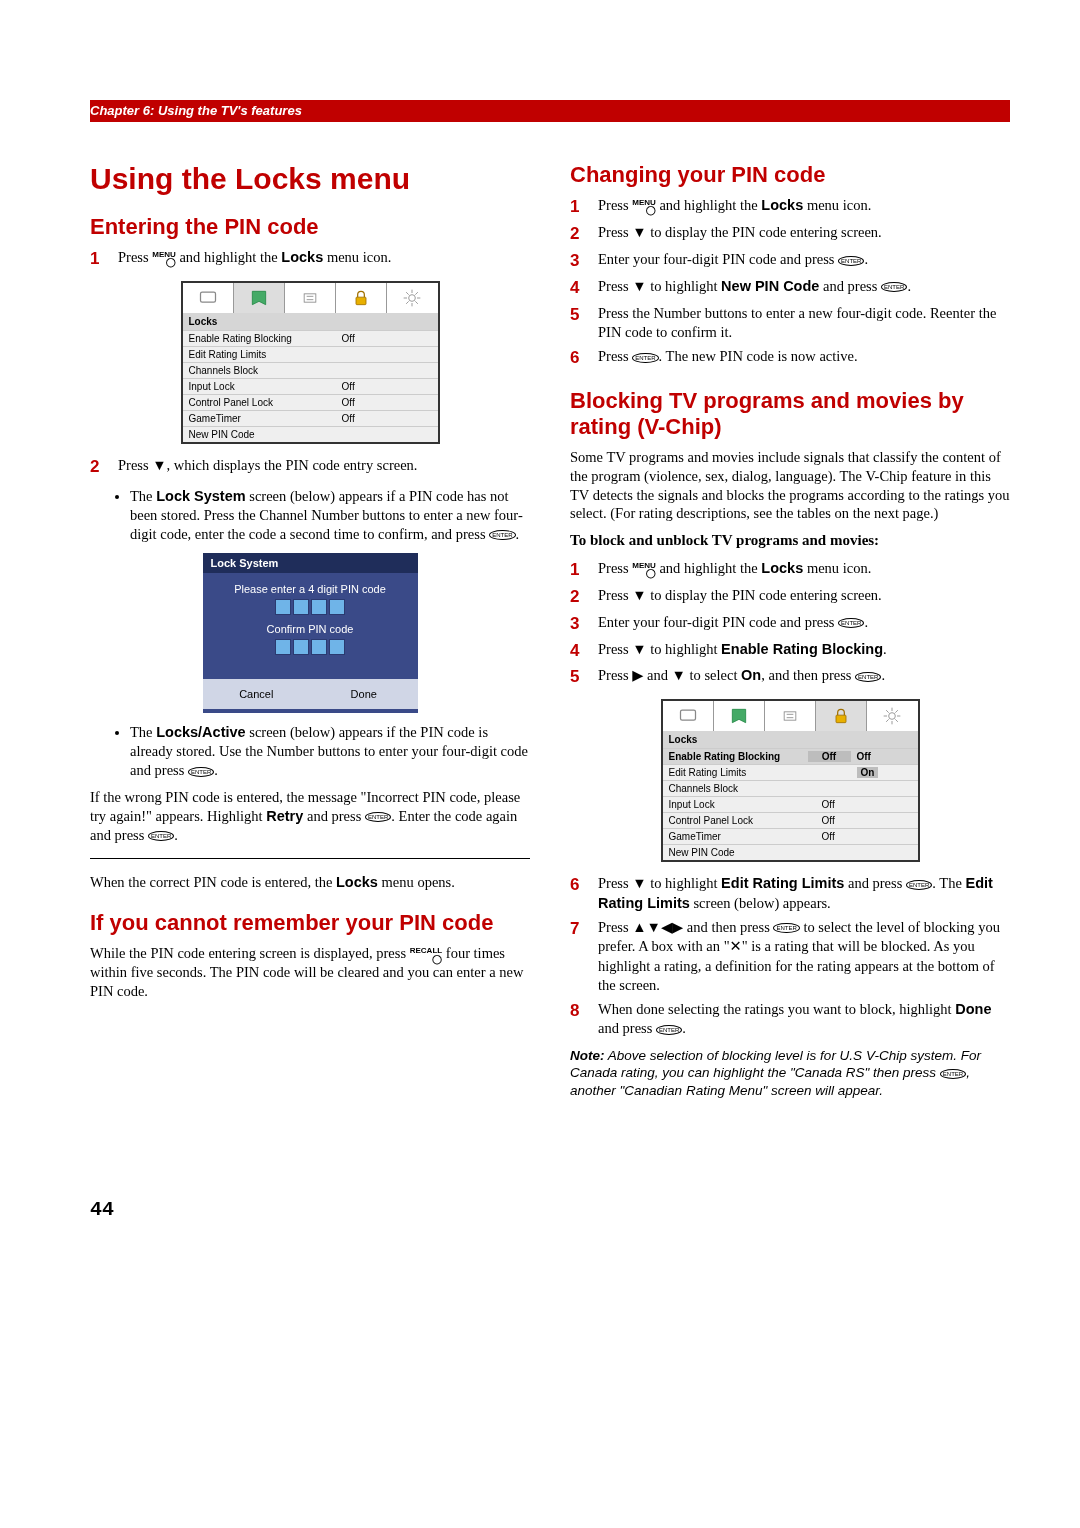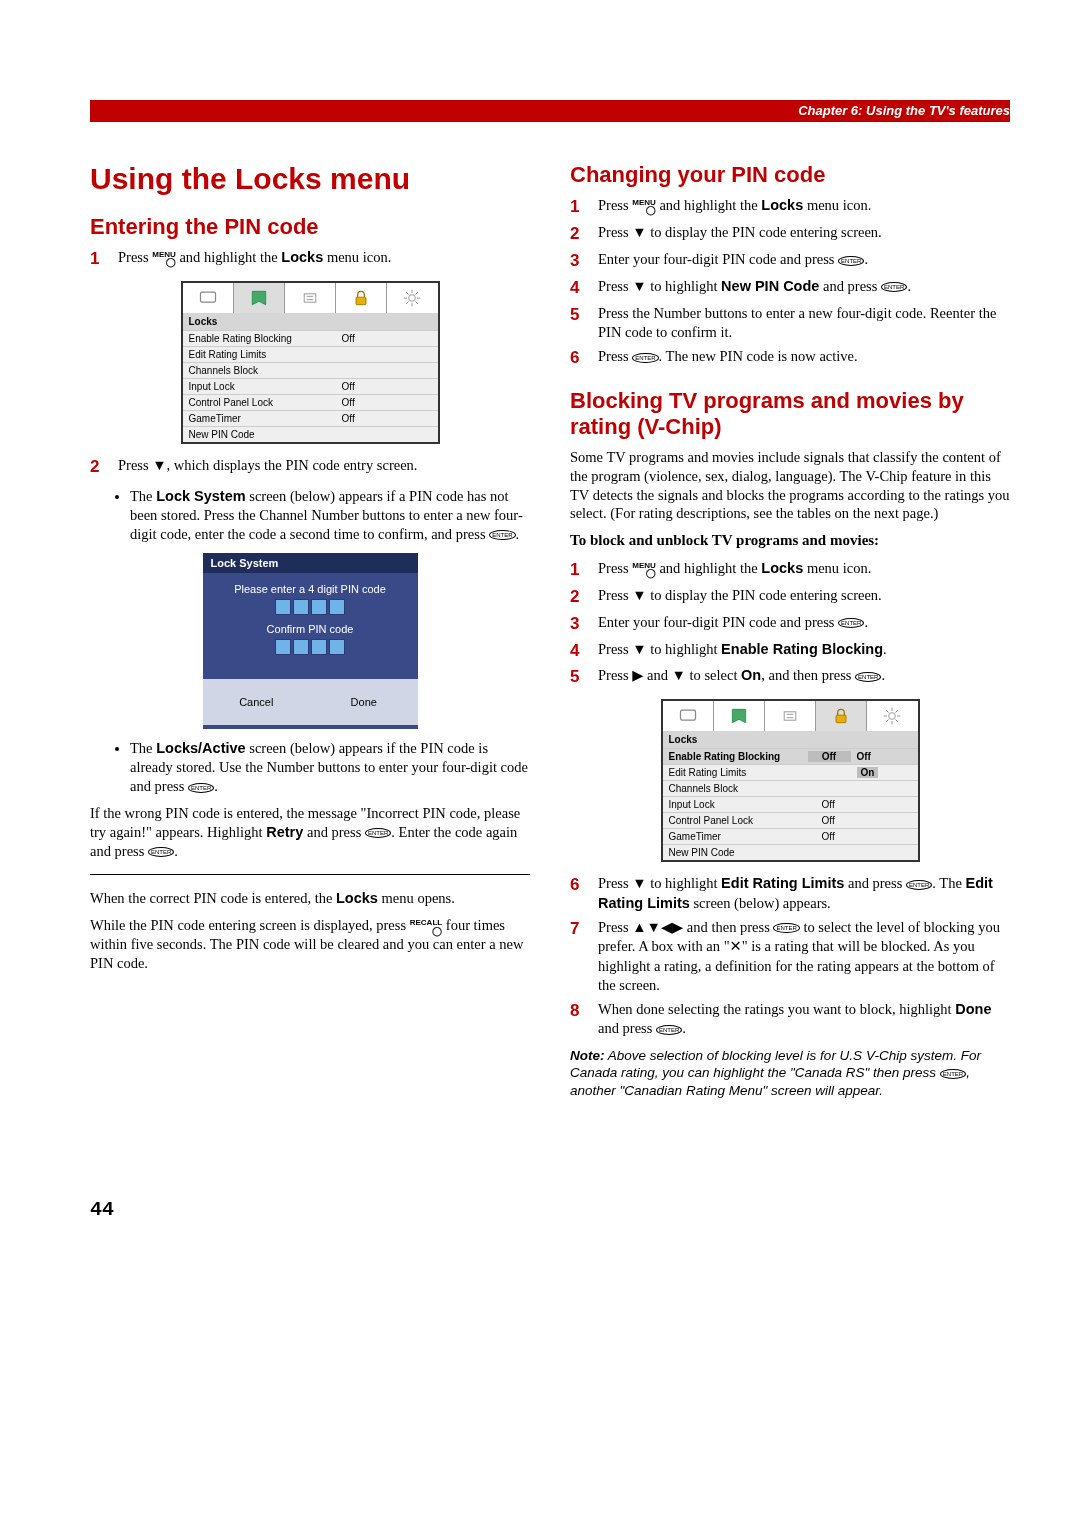--- a/index.html
+++ b/index.html
@@ -13,21 +13,21 @@
   }
   .page {
     width: 1080px;
     box-sizing: border-box;
     padding: 100px 70px 60px 90px;
   }
   .red-bar {
     height: 22px;
     background: #c00000;
     color: #fff;
-    text-align: right;
+    text-align: left;
     font-family: Arial, Helvetica, sans-serif;
     font-weight: bold;
     font-style: italic;
     font-size: 13px;
     line-height: 22px;
   }
   .columns {
     display: flex;
     gap: 40px;
     margin-top: 30px;
@@ -183,21 +183,21 @@
     border: 1px solid #2b3a70;
   }
   .ls-buttons {
     display: flex;
     background: #d0d6e6;
     color: #000;
   }
   .ls-buttons > div {
     flex: 1;
     text-align: center;
-    padding: 17px 0;
+    padding: 9px 0;
   }
   .to-block {
     font-family: "Times New Roman", serif;
     font-weight: bold;
     font-size: 15px;
     margin: 0 0 6px 0;
   }
   .page-num {
     font-family: Liberation Mono, monospace;
     font-weight: bold;
@@ -358,20 +358,21 @@
       <p>
         <span>If the wrong PIN code is entered, the message "Incorrect PIN code, please try again!" appears. Highlight </span><span class="bold-sans">Retry</span><span> and press </span><span class="enter-btn">ENTER</span><span>. Enter the code again and press </span><span class="enter-btn">ENTER</span>.
       </p>
 
       <hr class="hr-thin">
 
       <p>
         <span>When the correct PIN code is entered, the </span><span class="bold-sans">Locks</span><span> menu opens.</span>
       </p>
 
+      <h2 class="subsection">If you cannot remember your PIN code</h2>
       <p>
         <span>While the PIN code entering screen is displayed, press </span><span class="menu-icon"><span>RECALL</span><span class="circ">◯</span></span><span> four times within five seconds. The PIN code will be cleared and you can enter a new PIN code.</span>
       </p>
     </div>
 
     <div class="col">
       <h2 class="subsection" style="margin-top:10px;">Changing your PIN code</h2>
       <ol class="steps">
         <li>
             <span class="step-num">1</span>

